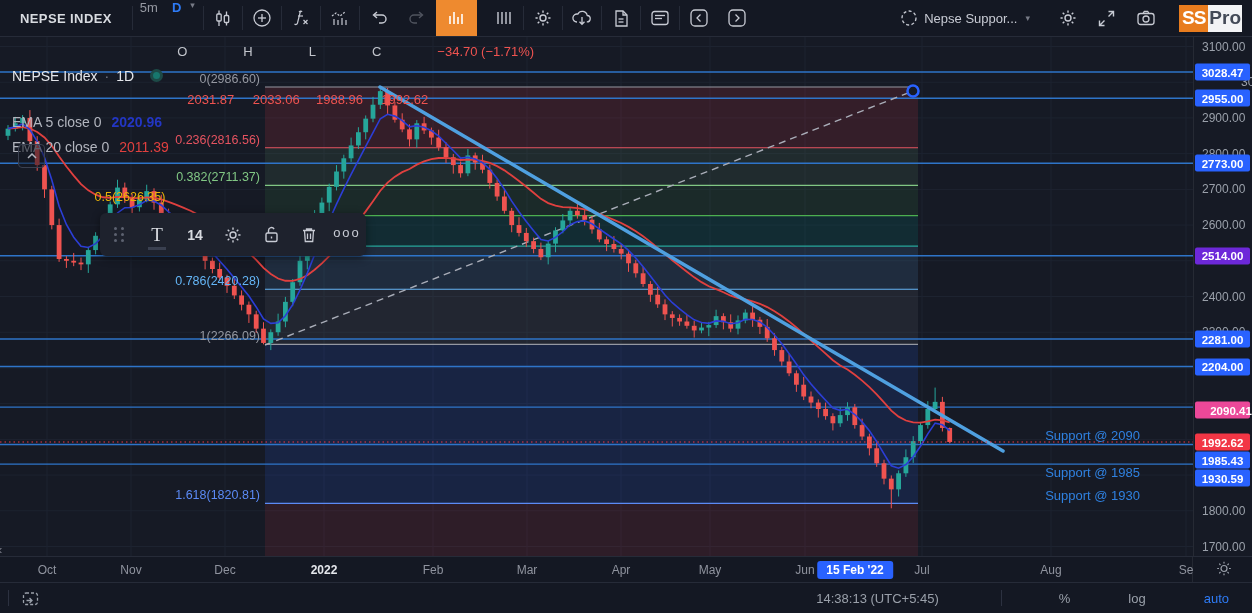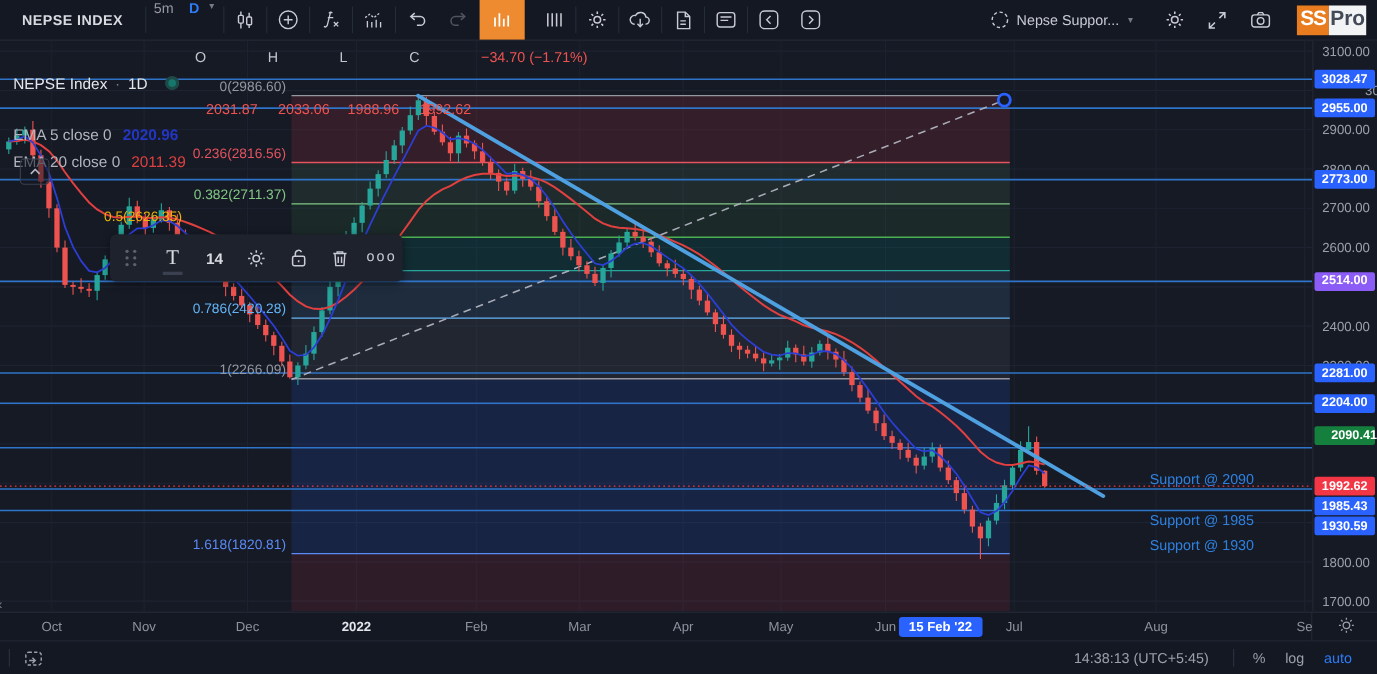--- a/index.html
+++ b/index.html
@@ -83,21 +83,21 @@
   .ta-sun { position:absolute; right:20px; top:50%; transform:translateY(-50%); color:#9aa0aa; }
   .ta-vline { position:absolute; right:59px; top:0; bottom:0; width:1px; background:rgba(255,255,255,.07); }
 
   
   .bottom-bar { height:31px; border-top:1px solid #262b38; background:#141823; display:flex;
     align-items:center; font-size:13px; color:#9aa0aa; }
   .tf-list { display:flex; margin-left:14px; }
   .tf-item { padding:4px 9px; cursor:pointer; }
   .bb-sep { width:1px; height:16px; background:#2c3140; margin:0 8px; }
   .bb-cal { color:#9aa0aa; display:flex; align-items:center; cursor:pointer; margin-left:4px;}
-  .bb-right { margin-left:auto; display:flex; align-items:center; margin-right:14px; }
+  .bb-right { margin-left:auto; display:flex; align-items:center; margin-right:14px;gap:40px; }
   .bb-clock { margin-right:14px; }
   .bb-btn { padding:3px 9px; cursor:pointer; }
   .bb-btn.blue { color:#2e7bf6; }
 </style>
 </head>
 <body>
 
 <div class="app">
 
   <header class="toolbar">
@@ -689,24 +689,24 @@
         <div class="axis-tick" style="top: 116.65px;">2800.00</div>
         <div class="axis-tick" style="top: 152.364px;">2700.00</div>
         <div class="axis-tick" style="top: 188.079px;">2600.00</div>
         <div class="axis-tick" style="top: 259.507px;">2400.00</div>
         <div class="axis-tick" style="top: 295.221px;">2300.00</div>
         <div class="axis-tick" style="top: 473.793px;">1800.00</div>
         <div class="axis-tick" style="top: 509.507px;">1700.00</div>
         <div class="price-badge" style="top: 35.0536px; background: rgb(41, 98, 255);">3028.47</div>
         <div class="price-badge" style="top: 61.2929px; background: rgb(41, 98, 255);">2955.00</div>
         <div class="price-badge" style="top: 126.293px; background: rgb(41, 98, 255);">2773.00</div>
-        <div class="price-badge" style="top: 218.793px; background: #8b5cf6;">2514.00</div>
+        <div class="price-badge" style="top: 218.793px; background: #6d28d9;">2514.00</div>
         <div class="price-badge" style="top: 302.007px; background: rgb(41, 98, 255); text-align: center;">2281.00</div>
         <div class="price-badge" style="top: 329.507px; background: rgb(41, 98, 255);">2204.00</div>
-        <div class="price-badge" style="top: 359px; background: #15803d; padding-left: 17px;">2090.41</div>
+        <div class="price-badge" style="top: 373px; background: #ec4899; padding-left: 17px;">2090.41</div>
         <div class="price-badge" style="top: 405px; background: rgb(242, 54, 69);">1992.62</div>
         <div class="price-badge" style="top: 423px; background: rgb(41, 98, 255);">1985.43</div>
         <div class="price-badge" style="top: 441px; background: rgb(41, 98, 255);">1930.59</div>
       </div>
   </div>
 
   <div class="time-axis" id="time-axis">
     <div class="ta-vline"></div>
     <div class="ta-sun">
       <svg width="16" height="16" viewBox="0 0 16 16" fill="none" stroke="currentColor" stroke-width="1.2">

